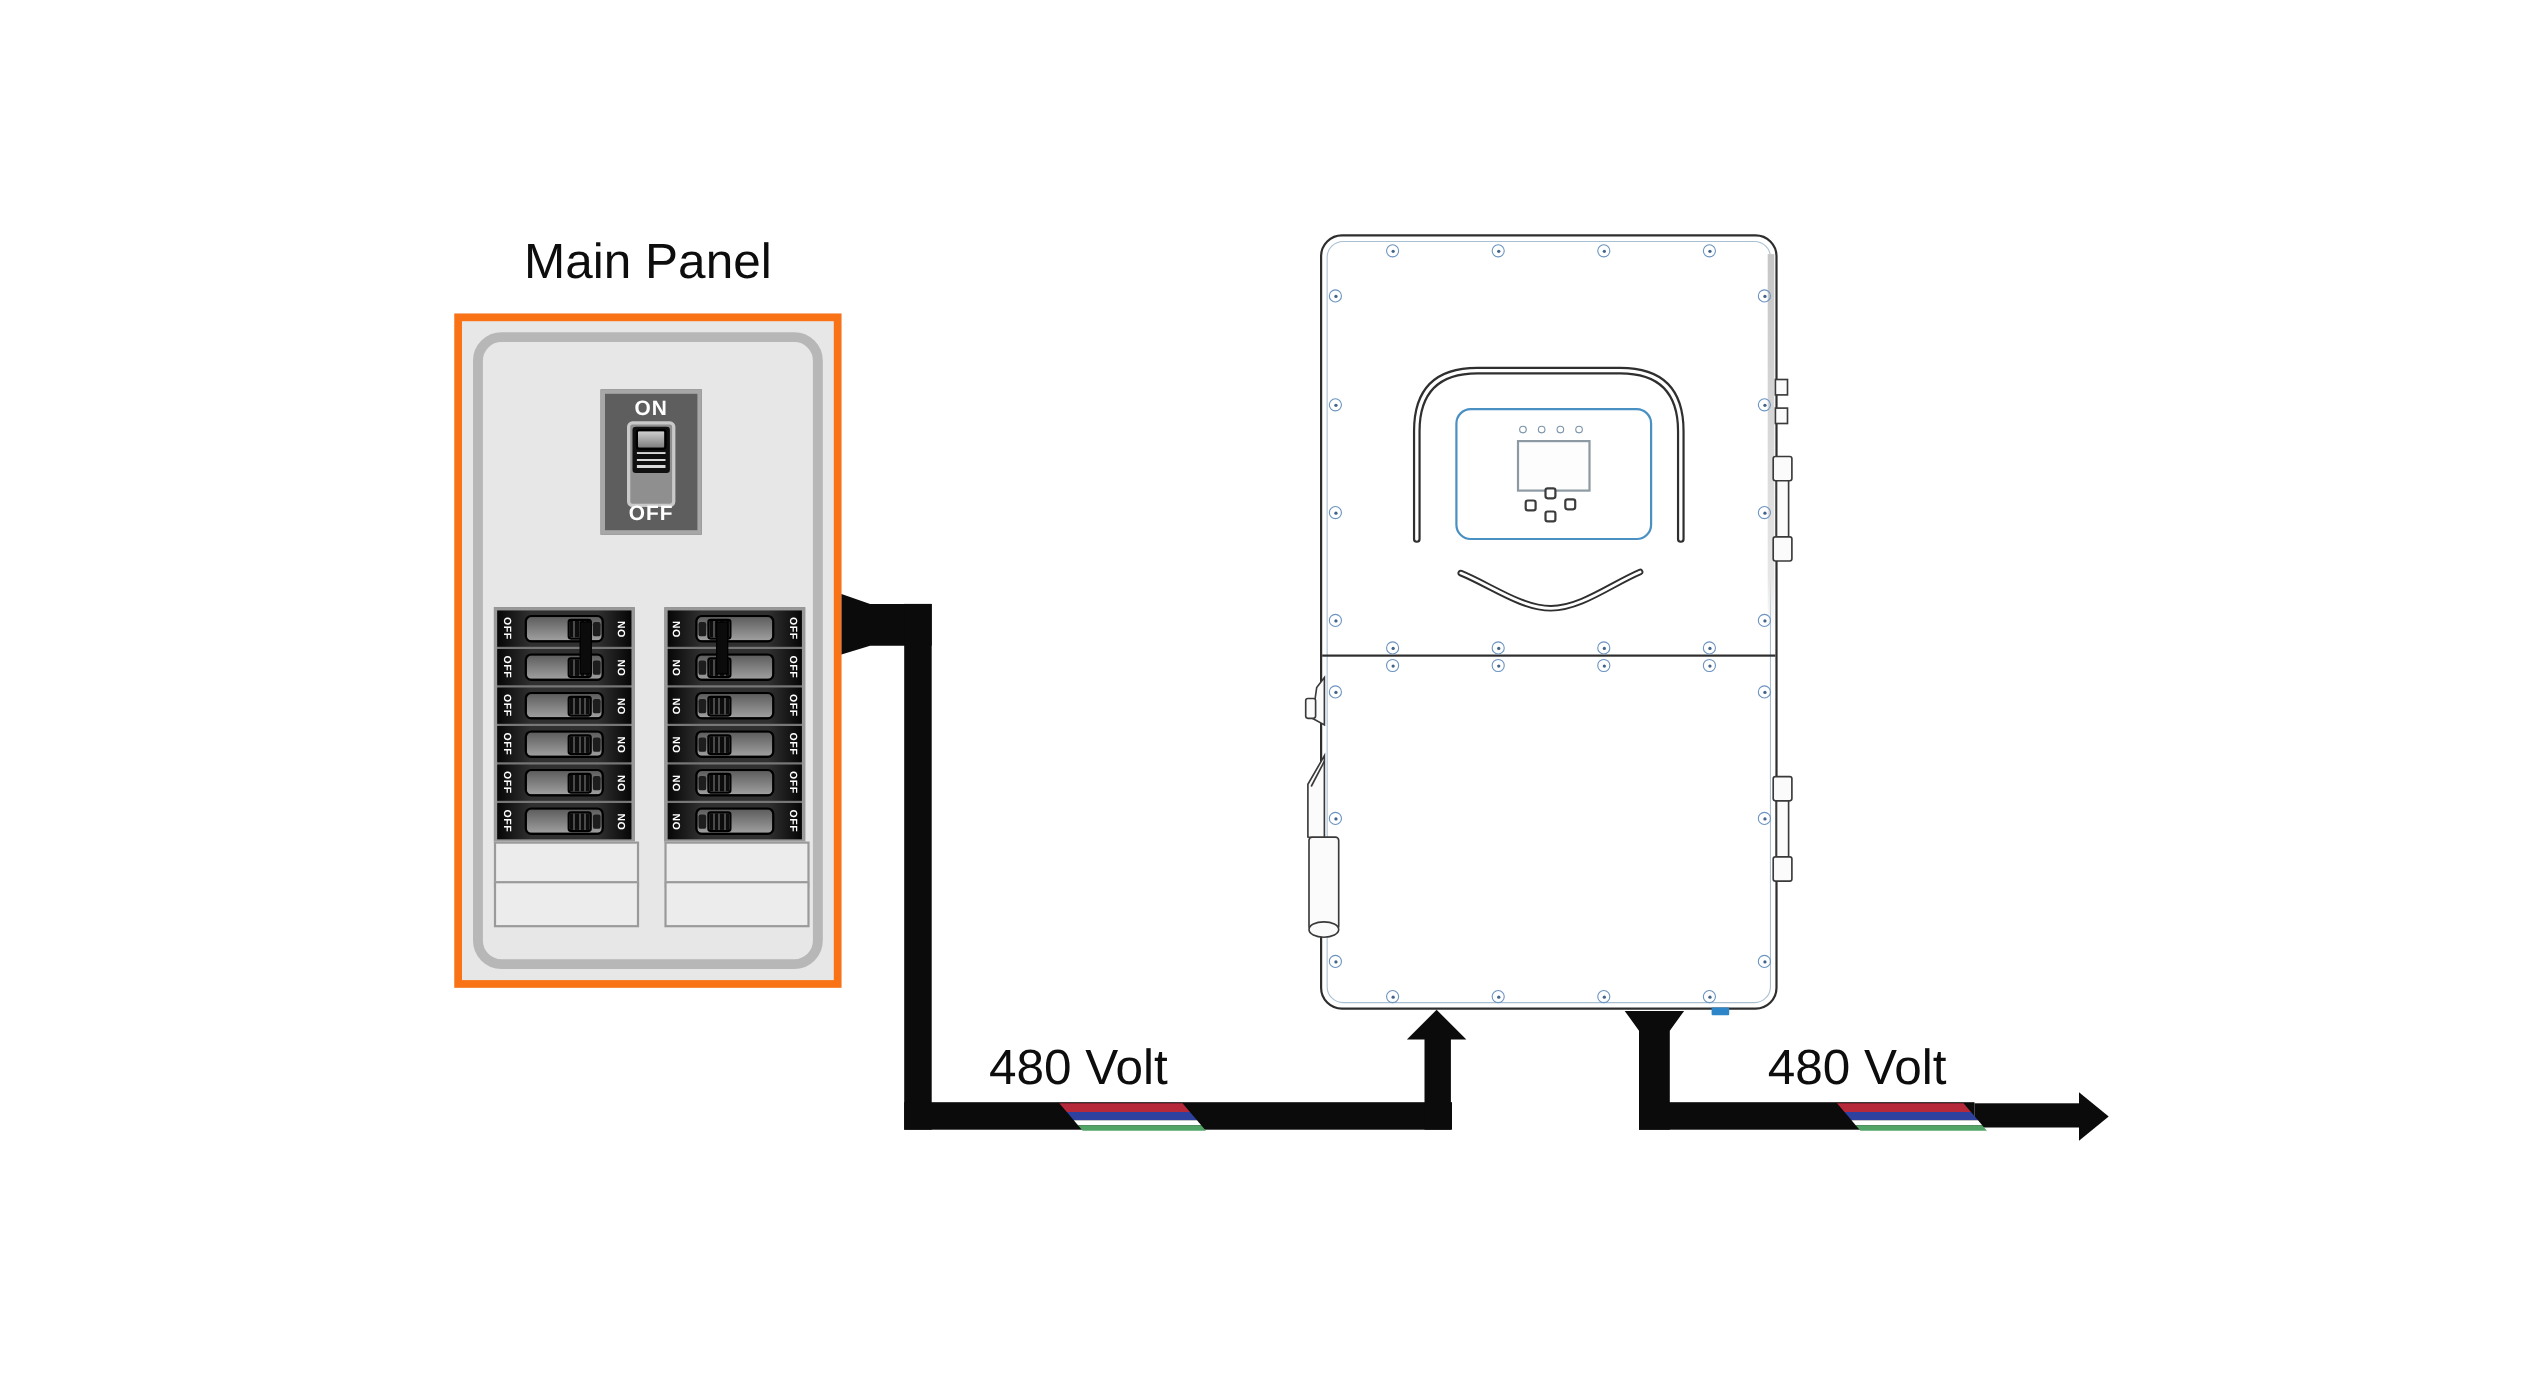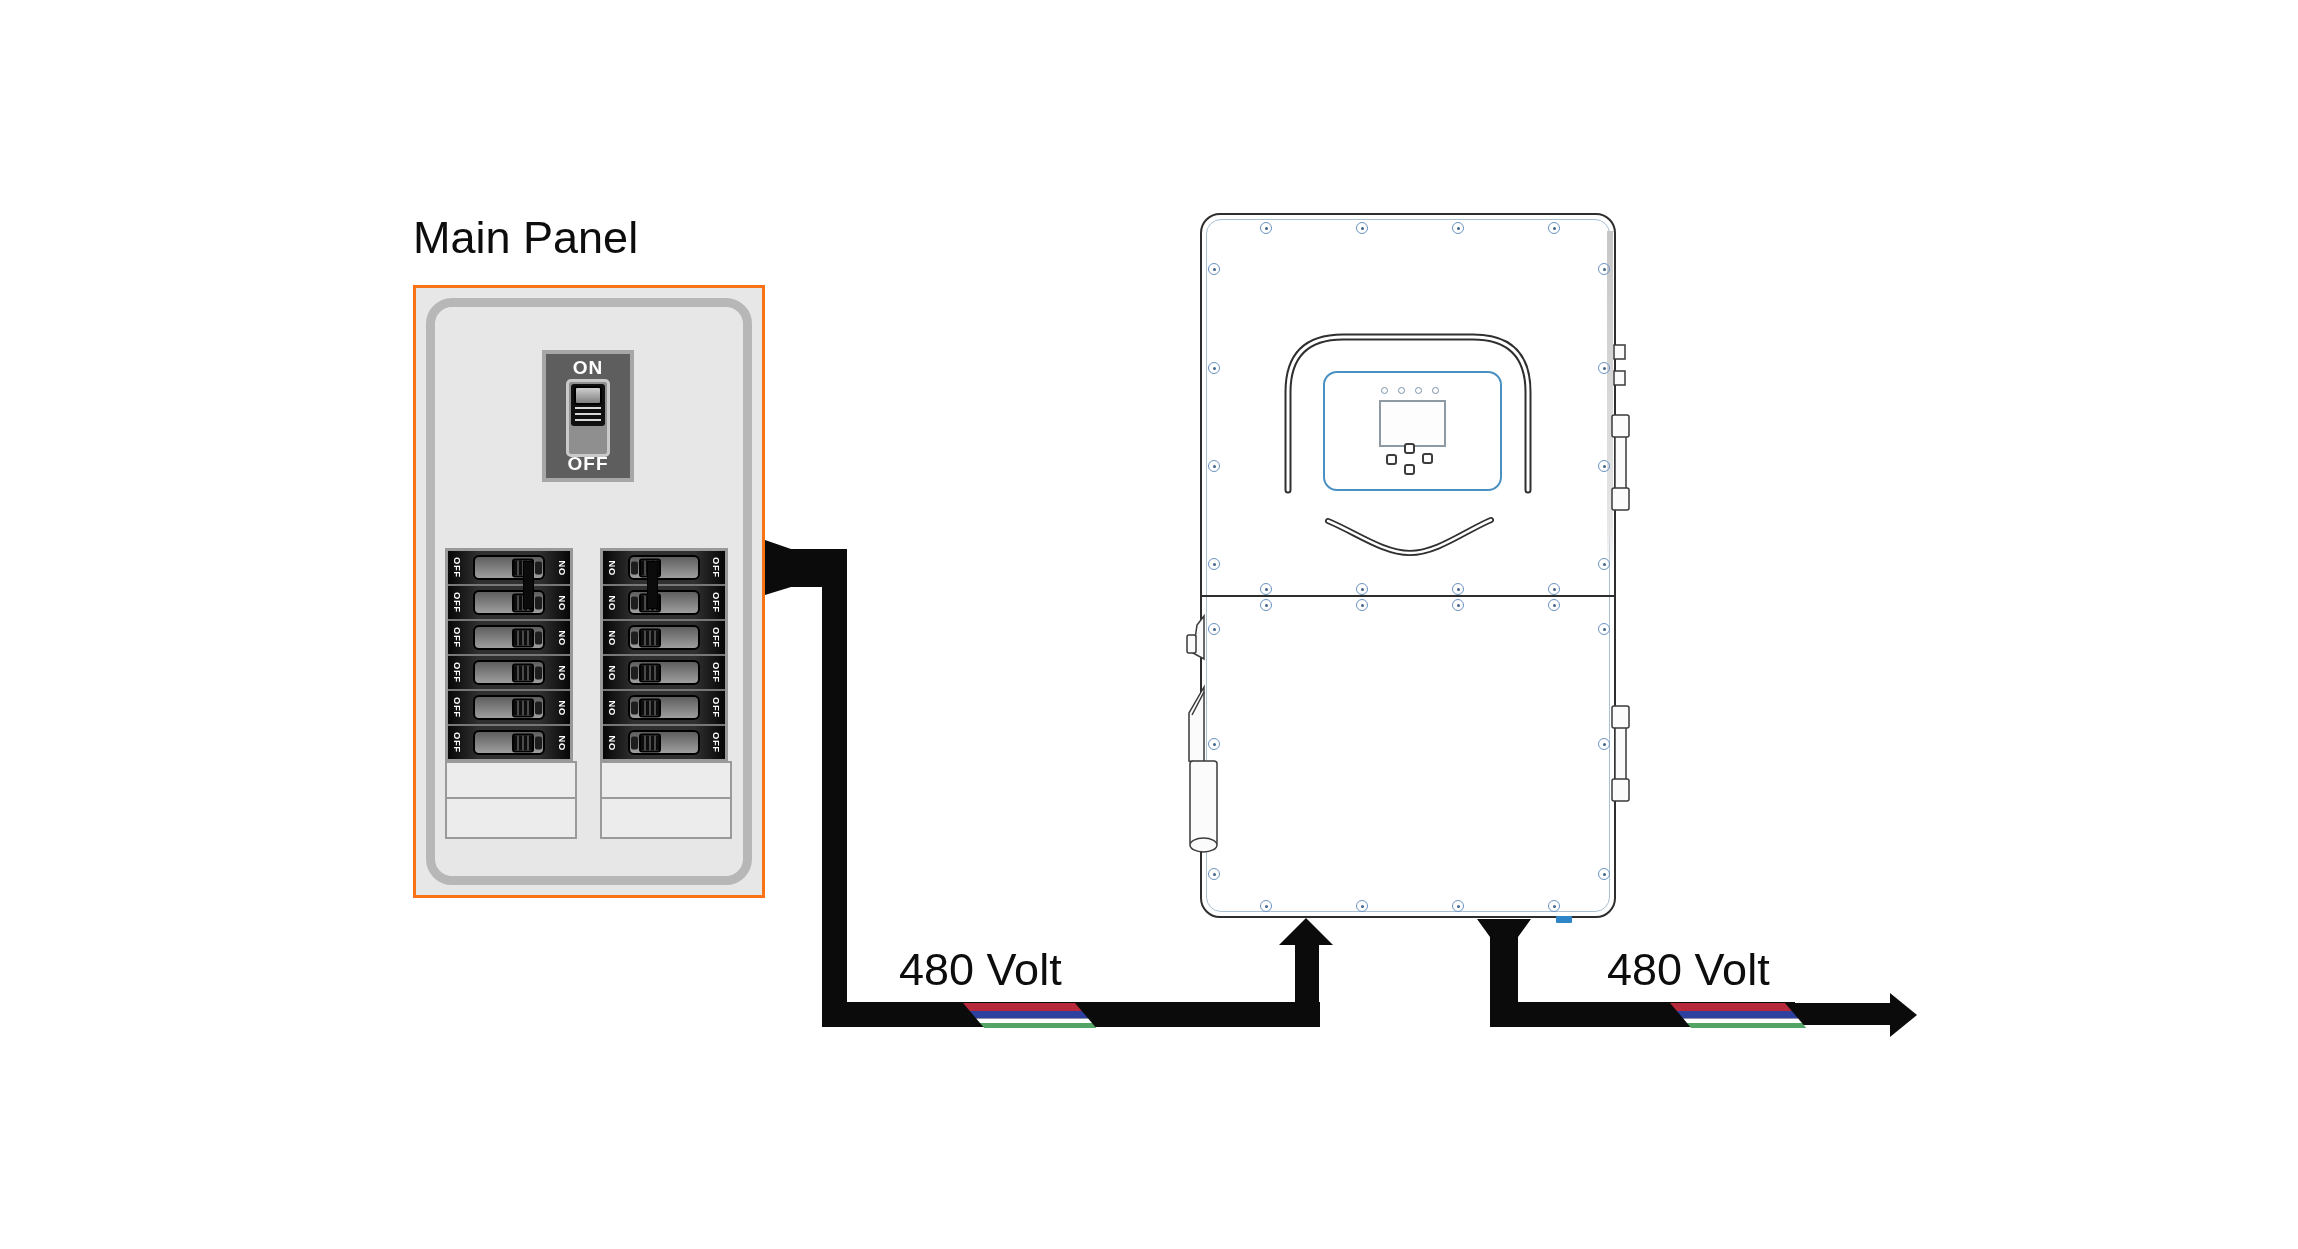--- a/index.html
+++ b/index.html
@@ -1,27 +1,27 @@
 <!DOCTYPE html>
 <html style="--cable: #0b0b0b; --screw: #6b93c0; --display-bezel: #4a90c2; --connector: #2e86c8;"><head>
 <meta charset="utf-8">
 <style>
   html,body{margin:0;padding:0;background:#fff;}
   #canvas{position:relative;width:2298px;height:1249px;background:#fff;overflow:hidden;
           font-family:"Liberation Sans",sans-serif;color:#111;}
   .abs{position:absolute;box-sizing:border-box;}
 
   
-  #main-title{left:413px;top:212px;width:352px;font-size:45px;font-weight:400;color:#0d0d0d;}
+  #main-title{left:413px;top:212px;width:352px;text-align:center;font-size:45px;font-weight:400;color:#0d0d0d;}
   .vlabel{font-size:45px;font-weight:400;color:#0d0d0d;text-align:left;}
   #label-in{left:899px;top:944px;width:250px;}
   #label-out{left:1607px;top:944px;width:240px;}
 
   
-  #main-panel{left:413px;top:285px;width:352px;height:613px;background:#e7e7e7;border:3px solid #f97316;}
+  #main-panel{left:413px;top:285px;width:352px;height:613px;background:#e7e7e7;border:7px solid #f97316;}
   #panel-inner{position:absolute;inset:10px;border:9px solid #b7b7b7;border-radius:26px;}
 
   #main-switch{position:absolute;left:126px;top:62px;width:92px;height:132px;background:#5e5e5e;border:4px solid #a7a7a7;box-sizing:border-box;}
   .msw-lab{position:absolute;left:0;width:100%;text-align:center;font-size:19px;font-weight:700;color:#fff;letter-spacing:1px;}
   #msw-on{top:3px;} #msw-off{bottom:3px;}
   #msw-slot{position:absolute;left:50%;transform:translateX(-50%);top:25px;width:44px;height:78px;background:#8f8f8f;border:3px solid #c9c9c9;border-radius:5px;box-sizing:border-box;}
   #msw-lever{position:absolute;left:2px;right:2px;top:2px;height:42px;background:#101010;border-radius:3px;}
   #msw-lever::before{content:'';position:absolute;left:3px;right:3px;top:2px;height:15px;background:linear-gradient(180deg,#cfcfcf,#7e7e7e);border:2px solid #000;border-radius:3px;}
   #msw-lever::after{content:'';position:absolute;left:4px;right:4px;top:23px;bottom:3px;background:repeating-linear-gradient(180deg,#d8d8d8 0 2px,#0e0e0e 2px 6px);}
 

